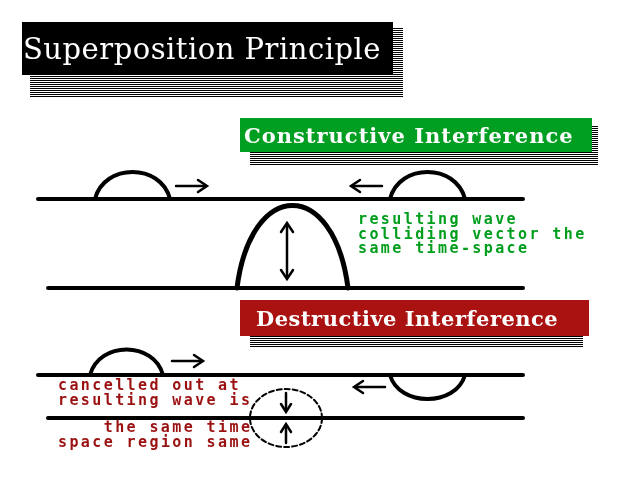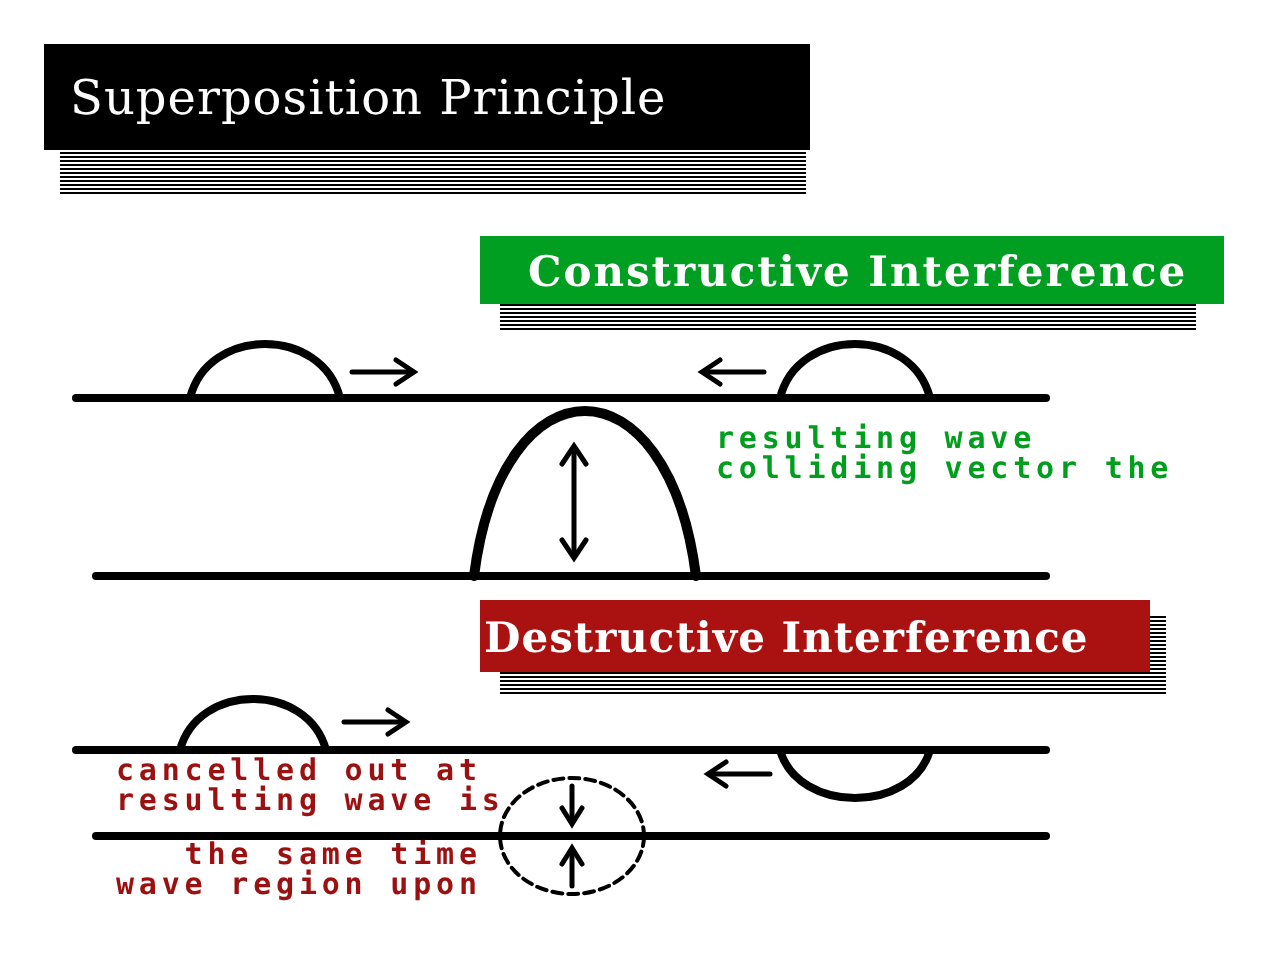--- a/index.html
+++ b/index.html
@@ -10,33 +10,33 @@
   .hatch {
     position:absolute;
     background:repeating-linear-gradient(180deg,#000 0 1px,#fff 1px 2px);
   }
   .banner {
     position:absolute; color:#fff; font-family:"DejaVu Serif", serif;
     display:flex; align-items:center; white-space:nowrap;
   }
   .title-banner {
     left:22px; top:22px; width:370px; height:53px;
-    background:#000; font-size:24px; padding-left:13px; letter-spacing:0.5px;
+    background:#000; font-size:29px; padding-left:1px; letter-spacing:0.5px;
   }
   .title-shadow { left:30px; top:28px; width:373px; height:69px; }
   .green-banner {
     left:240px; top:118px; width:348px; height:34px;
     background:var(--constructive-green,#009E21);
-    font-weight:bold; font-size:21px; padding-left:24px; letter-spacing:1px;
+    font-weight:bold; font-size:21px; padding-left:4px; letter-spacing:1px;
   }
   .green-shadow { left:250px; top:126px; width:348px; height:40px; }
   .red-banner {
     left:240px; top:300px; width:333px; height:36px;
     background:var(--destructive-red,#AA1111);
-    font-weight:bold; font-size:21px; padding-left:2px; letter-spacing:0.5px;
+    font-weight:bold; font-size:21px; padding-left:16px; letter-spacing:0.5px;
   }
   .red-shadow { left:250px; top:308px; width:333px; height:40px; }
   .ann {
     position:absolute; font-weight:bold; font-size:15px; line-height:14.5px;
     letter-spacing:2.4px; white-space:nowrap;
   }
   .ann-green { color:var(--green-text,#009E1C); }
   .ann-red   { color:var(--red-text,#9B1111); }
   .wave-svg { position:absolute; left:0; top:0; }
 </style>
@@ -56,29 +56,30 @@
   </div>
 
   <div class="hatch red-shadow"></div>
   <div class="banner red-banner">
     <span>Destructive Interference</span>
   </div>
 
   <div class="ann ann-green" style="left:358px; top:212px;">
     <div>resulting wave</div>
     <div>colliding vector the</div>
+    <div>same time-space</div>
   </div>
 
   <div class="ann ann-red" style="left:58px; top:378px;">
     <div>cancelled out at</div>
     <div>resulting wave is</div>
   </div>
   <div class="ann ann-red" style="left:58px; top:420px;text-align:right;">
     <div>the same time</div>
-    <div>wave region upon</div>
+    <div>space region same</div>
   </div>
 
   <svg class="wave-svg" width="640" height="480" viewBox="0 0 640 480" fill="none" stroke="#000" stroke-linecap="round">
 
     <g>
       <line x1="38" y1="199" x2="523" y2="199" stroke-width="4"></line>
       <path d="M95,199 C104,163 161,163 170,199" stroke-width="4"></path>
       <g stroke-width="2.5">
         <line x1="176" y1="186" x2="206" y2="186"></line>
         <path d="M198,180 L207,186 L198,192"></path>

